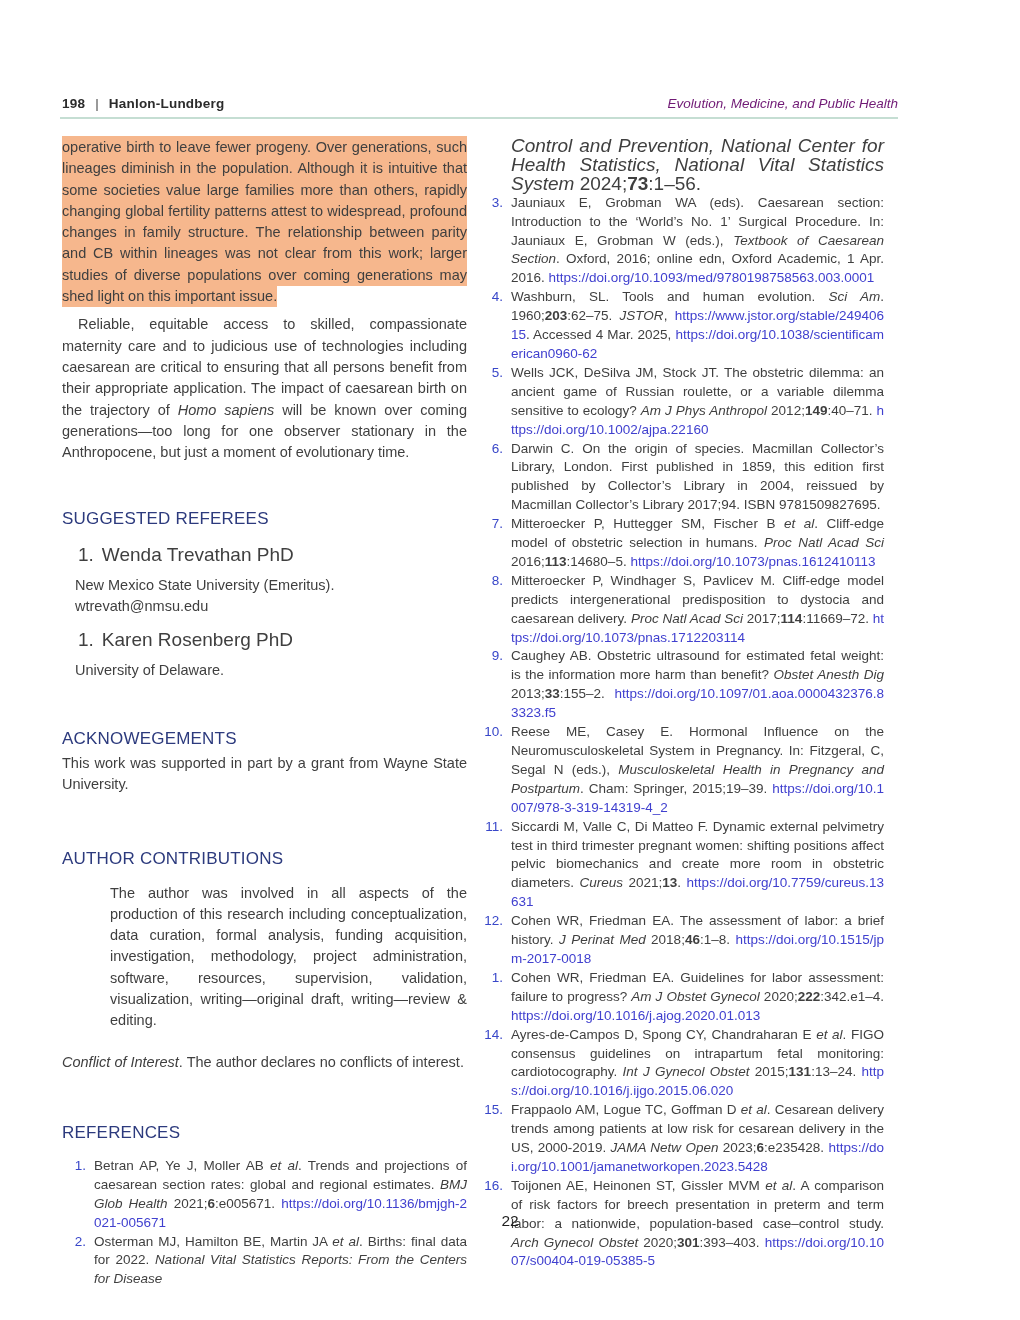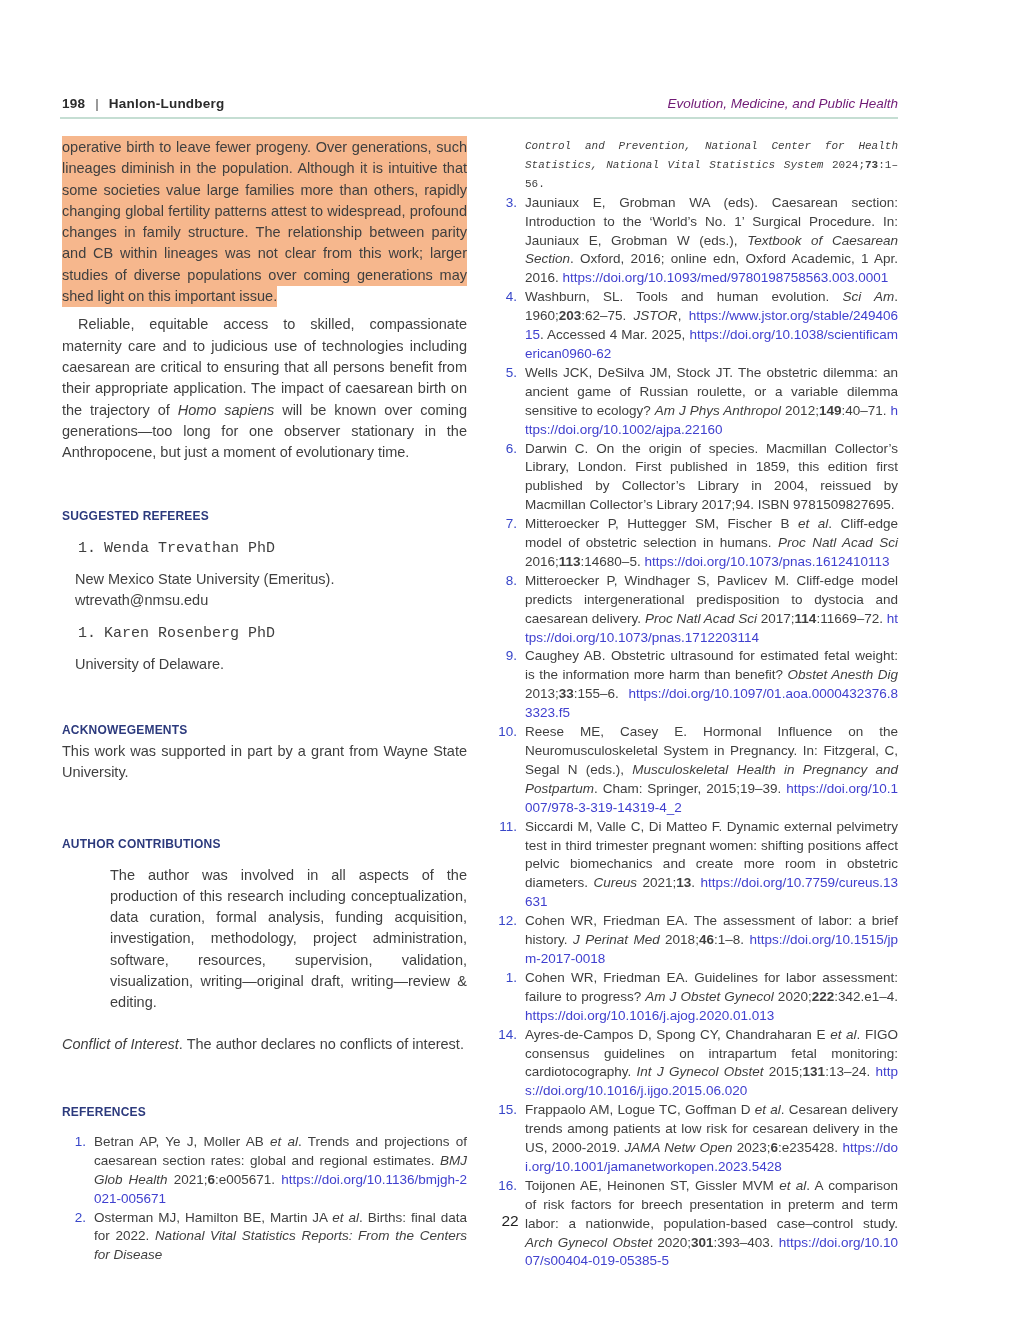--- a/index.html
+++ b/index.html
@@ -11,49 +11,49 @@
   }
   .page-header {
     position: absolute; left: 62px; top: 96px; width: 836px;
     display: flex; justify-content: space-between; align-items: baseline;
   }
   .header-left { font-size: 13.5px; font-weight: 700; color: #2b2b2b; letter-spacing: .2px; }
   .header-left .sep { margin: 0 10px; font-weight: 400; color: #4a4a4a; }
   .header-right { font-size: 13.5px; font-style: italic; color: #701a75; }
   .header-rule { position: absolute; left: 60px; top: 117px; width: 838px; height: 2px; background: var(--rule, #c5ded3); }
 
-  .columns { position: absolute; left: 62px; top: 137px; width: 836px; display: flex; gap: 26px; }
+  .columns { position: absolute; left: 62px; top: 137px; width: 836px; display: flex; gap: 12px; }
   .col { width: 405px; flex: none; }
 
   .body-text { font-size: 14.5px; line-height: 21.3px; text-align: justify; margin: 0; }
   .indent { text-indent: 16px; }
   .p2 { margin-top: 7px; }
   .hl { background: var(--highlight, #f6b78d); padding: 3px 0; }
 
-  .section-heading { font-size: 12px; font-weight: 700; color: var(--heading, #2c3a7d); margin: 0; letter-spacing: .2px; }
+  .section-heading { font-size: 17px; font-weight: 400; color: var(--heading, #2c3a7d); margin: 0; letter-spacing: .2px; }
   .sh-referees { margin-top: 46px; }
   .referees { margin-top: 15px; }
   .referee + .referee { margin-top: 12px; }
-  .referee-name-line { padding-left: 16px; font-size: 15px; line-height: 21.3px; font-family: Liberation Mono, monospace; }
+  .referee-name-line { padding-left: 16px; font-size: 19px; line-height: 21.3px; }
   .referee-num { margin-right: 8px; }
   .referee-aff { padding-left: 13px; margin-top: 9px; font-size: 14.5px; line-height: 21.3px; }
   .referee-email { padding-left: 13px; font-size: 14.5px; line-height: 21.3px; }
 
   .sh-ack { margin-top: 48px; }
   .ack-body { margin-top: 4px; }
   .sh-ac { margin-top: 53px; }
   .ac-body { margin-top: 14px; margin-left: 48px; }
   .conflict { margin-top: 20px; }
   .sh-refs { margin-top: 50px; }
 
   .ref-list { margin-top: 14px; }
   .ref-item { display: flex; font-size: 13.5px; line-height: 18.9px; }
   .ref-num { width: 24px; flex: none; text-align: right; margin-right: 8px; color: var(--refnum, #3947c9); }
   .ref-body { flex: 1; min-width: 0; text-align: justify; }
-  .ref-continuation { font-size: 11px; line-height: 18.9px; margin-left: 32px; text-align: justify; font-family: Liberation Mono, monospace; }
+  .ref-continuation { font-size: 19px; line-height: 18.9px; margin-left: 32px; text-align: justify; }
   .right .ref-list { margin-top: 0; }
 
   .seg-i { font-style: italic; }
   .seg-b { font-weight: 700; }
   .seg-link { color: var(--link, #4040cf); word-break: break-all; }
 
   .watermark {
     position: absolute; left: 928px; top: 380px; height: 625px;
     writing-mode: vertical-rl; white-space: nowrap;
     font-size: 11px; letter-spacing: .4px; color: var(--watermark, #8f8f8f);
@@ -151,21 +151,21 @@
             <span class="ref-body"><span class="seg">Mitteroecker P, Huttegger SM, Fischer B </span><span class="seg-i">et al</span><span class="seg">. Cliff-edge model of obstetric selection in humans. </span><span class="seg-i">Proc Natl Acad Sci</span><span class="seg"> 2016;</span><span class="seg-b">113</span><span class="seg">:14680–5. </span><span class="seg-link">https://doi.org/10.1073/pnas.1612410113</span></span>
           </div>
 
           <div class="ref-item">
             <span class="ref-num">8.</span>
             <span class="ref-body"><span class="seg">Mitteroecker P, Windhager S, Pavlicev M. Cliff-edge model predicts intergenerational predisposition to dystocia and caesarean delivery. </span><span class="seg-i">Proc Natl Acad Sci</span><span class="seg"> 2017;</span><span class="seg-b">114</span><span class="seg">:11669–72. </span><span class="seg-link">https://doi.org/10.1073/pnas.1712203114</span></span>
           </div>
 
           <div class="ref-item">
             <span class="ref-num">9.</span>
-            <span class="ref-body"><span class="seg">Caughey AB. Obstetric ultrasound for estimated fetal weight: is the information more harm than benefit? </span><span class="seg-i">Obstet Anesth Dig</span><span class="seg"> 2013;</span><span class="seg-b">33</span><span class="seg">:155–6. </span><span class="seg-link">https://doi.org/10.1097/01.aoa.0000432376.83323.f5</span></span>
+            <span class="ref-body"><span class="seg">Caughey AB. Obstetric ultrasound for estimated fetal weight: is the information more harm than benefit? </span><span class="seg-i">Obstet Anesth Dig</span><span class="seg"> 2013;</span><span class="seg-b">33</span><span class="seg">:155–2. </span><span class="seg-link">https://doi.org/10.1097/01.aoa.0000432376.83323.f5</span></span>
           </div>
 
           <div class="ref-item">
             <span class="ref-num">10.</span>
             <span class="ref-body"><span class="seg">Reese ME, Casey E. Hormonal Influence on the Neuromusculoskeletal System in Pregnancy. In: Fitzgeral, C, Segal N (eds.), </span><span class="seg-i">Musculoskeletal Health in Pregnancy and Postpartum</span><span class="seg">. Cham: Springer, 2015;19–39. </span><span class="seg-link">https://doi.org/10.1007/978-3-319-14319-4_2</span></span>
           </div>
 
           <div class="ref-item">
             <span class="ref-num">11.</span>
             <span class="ref-body"><span class="seg">Siccardi M, Valle C, Di Matteo F. Dynamic external pelvimetry test in third trimester pregnant women: shifting positions affect pelvic biomechanics and create more room in obstetric diameters. </span><span class="seg-i">Cureus</span><span class="seg"> 2021;</span><span class="seg-b">13</span><span class="seg">. </span><span class="seg-link">https://doi.org/10.7759/cureus.13631</span></span>

